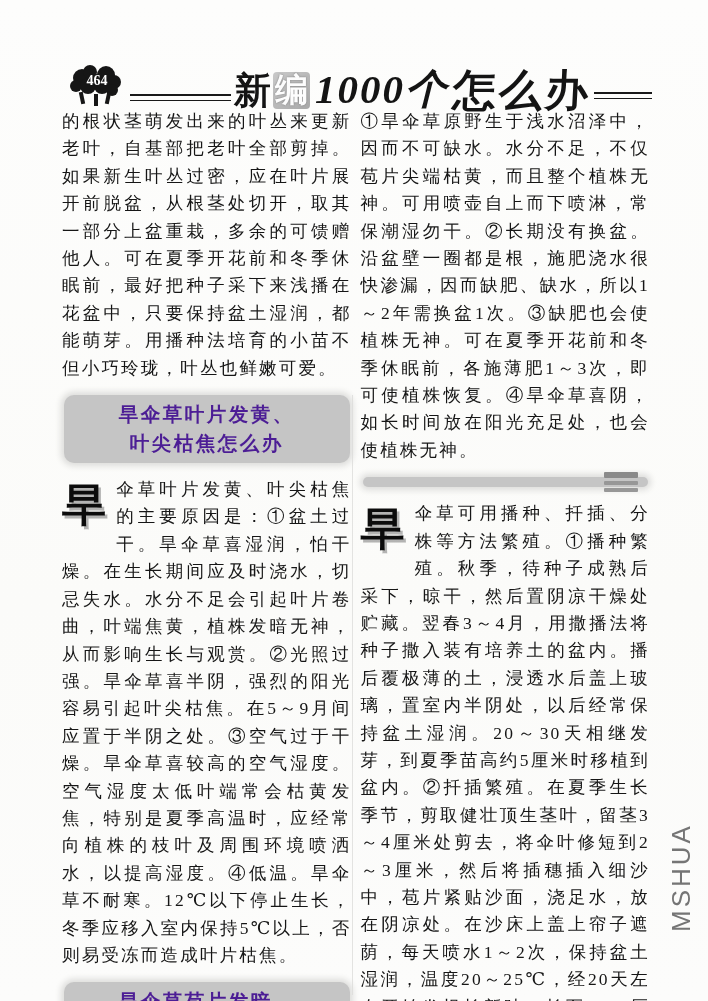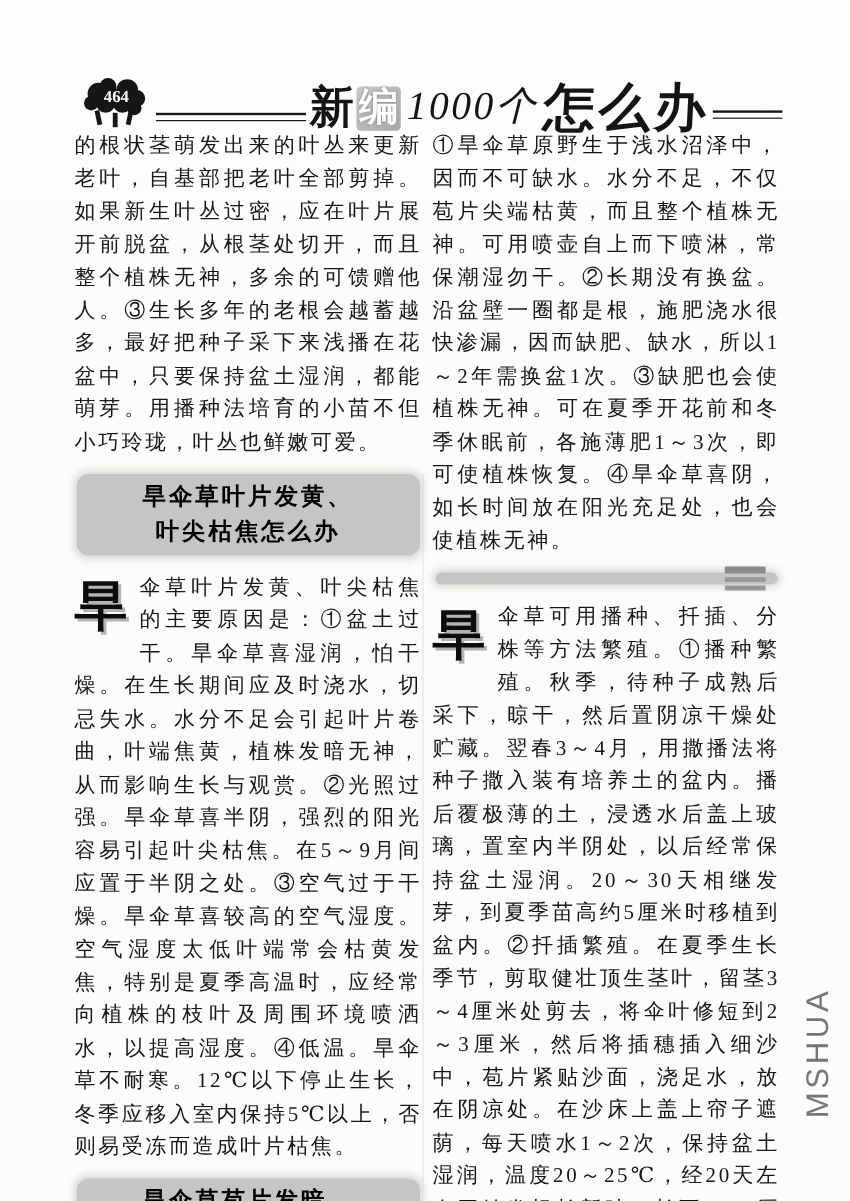--- a/index.html
+++ b/index.html
@@ -22,21 +22,21 @@
   .rule-right { flex:0 0 58px; margin:0 0 13px 3px; }
   .title { display:flex; align-items:center; flex:0 0 auto; }
   .t-xin { font-size:37px; font-weight:bold; line-height:1; }
   .t-bian {
     font-size:33px; font-weight:bold; line-height:1; color:#fdfdfd;
     background:linear-gradient(135deg,#c9c9c9,#a9a9a9); border-radius:4px;
     padding:2px 2px; margin-left:2px; text-shadow:0 0 2px #777;
   }
   .t-stack { display:flex; flex-direction:column; align-items:center; margin:0 5px; }
   .t-stack-top { font-size:27px; font-weight:bold; letter-spacing:5px; line-height:1.0; white-space:nowrap; }
-  .t-stack-bottom { font-size:33px; font-weight:400; font-style:italic; letter-spacing:2px; line-height:1.0; margin-top:-3px; white-space:nowrap; }
+  .t-stack-bottom { font-size:41px; font-weight:700; font-style:italic; letter-spacing:2px; line-height:1.0; margin-top:-3px; white-space:nowrap; }
   .t-zmb { font-size:43px; font-weight:bold; letter-spacing:3px; line-height:1; white-space:nowrap; transform:skewX(-3deg); }
 
   
   .cols { position:absolute; left:62px; top:108px; width:588px; display:flex; gap:9px; }
   .col { flex:1 1 0; width:290px; }
   .col-divider { position:absolute; left:352px; top:395px; width:1px; height:600px; background:#e3e3e1; }
 
   p.body-text {
     font-size:17.5px; line-height:27.4px; letter-spacing:2.2px;
     text-align:justify; text-justify:inter-ideograph; color:#161616;
@@ -45,21 +45,21 @@
     float:left; font-size:44px; font-weight:bold; line-height:1.05;
     padding:4px 8px 2px 0; margin-top:3px; color:#0c0c0c;
     text-shadow:2.5px 2.5px 0 rgba(120,120,120,0.55);
   }
 
   .hbox {
     position:relative; margin:13px 2px 13px 2px; padding:5px 8px;
     background:#c5c5c5; border-radius:10px; box-shadow:0 0 6px 3px #dcdcda;
     text-align:center;
   }
-  .hbox-line { font-size:19.5px; font-weight:bold; line-height:29px; letter-spacing:2.5px; color:#000000; }
+  .hbox-line { font-size:19.5px; font-weight:bold; line-height:29px; letter-spacing:2.5px; color:#4c1d95; }
   .h-ornament { position:absolute; right:10px; top:50%; transform:translateY(-50%); width:34px; }
   .h-ornament span { display:block; height:4px; background:#979797; margin:3px 0; border-radius:1px; }
   .h-ornament span:first-child { height:6px; background:#8a8a8a; }
 
   
   .watermark {
     position:absolute; right:-28px; bottom:108px;
     transform:rotate(-90deg); transform-origin:center;
     font-family:"Liberation Sans","DejaVu Sans",sans-serif;
     font-size:26px; color:#757575; letter-spacing:3px;
@@ -100,21 +100,21 @@
       <span class="t-zmb">怎么办</span>
     </div>
     <div class="rule rule-right"></div>
   </div>
 
   <div class="col-divider"></div>
 
   <div class="cols">
 
     <div class="col">
-      <p class="body-text">的根状茎萌发出来的叶丛来更新老叶，自基部把老叶全部剪掉。如果新生叶丛过密，应在叶片展开前脱盆，从根茎处切开，而且整个植株无神，多余的可馈赠他人。③生长多年的老根会越蓄越多，最好把种子采下来浅播在花盆中，只要保持盆土湿润，都能萌芽。用播种法培育的小苗不但小巧玲珑，叶丛也鲜嫩可爱。</p>
+      <p class="body-text">的根状茎萌发出来的叶丛来更新老叶，自基部把老叶全部剪掉。如果新生叶丛过密，应在叶片展开前脱盆，从根茎处切开，取其一部分上盆重栽，多余的可馈赠他人。可在夏季开花前和冬季休眠前，最好把种子采下来浅播在花盆中，只要保持盆土湿润，都能萌芽。用播种法培育的小苗不但小巧玲珑，叶丛也鲜嫩可爱。</p>
 
       <div class="hbox">
         <div class="hbox-line">旱伞草叶片发黄、</div>
         <div class="hbox-line">叶尖枯焦怎么办</div>
       </div>
 
       <p class="body-text"><span class="dropcap">旱</span><span>伞草叶片发黄、叶尖枯焦的主要原因是：①盆土过干。旱伞草喜湿润，怕干燥。在生长期间应及时浇水，切忌失水。水分不足会引起叶片卷曲，叶端焦黄，植株发暗无神，从而影响生长与观赏。②光照过强。旱伞草喜半阴，强烈的阳光容易引起叶尖枯焦。在5～9月间应置于半阴之处。③空气过于干燥。旱伞草喜较高的空气湿度。空气湿度太低叶端常会枯黄发焦，特别是夏季高温时，应经常向植株的枝叶及周围环境喷洒水，以提高湿度。④低温。旱伞草不耐寒。12℃以下停止生长，冬季应移入室内保持5℃以上，否则易受冻而造成叶片枯焦。</span></p>
 
       <div class="hbox">
         <div class="hbox-line">旱伞草苞片发暗、</div>

